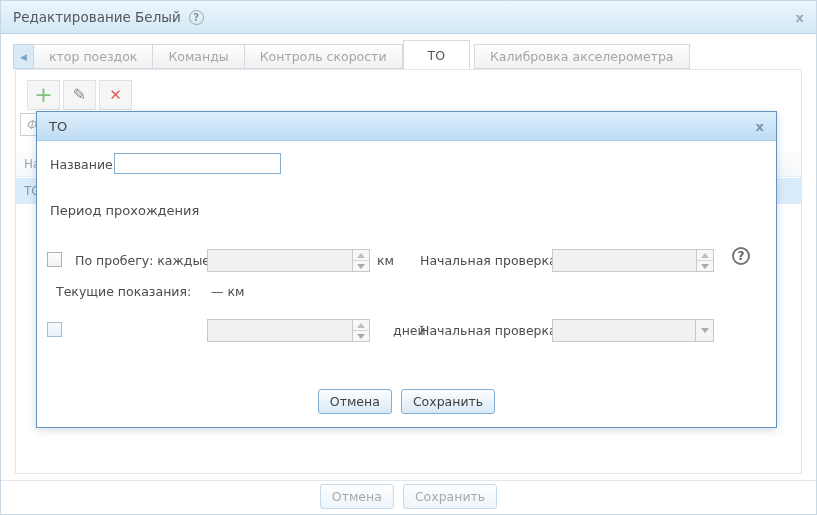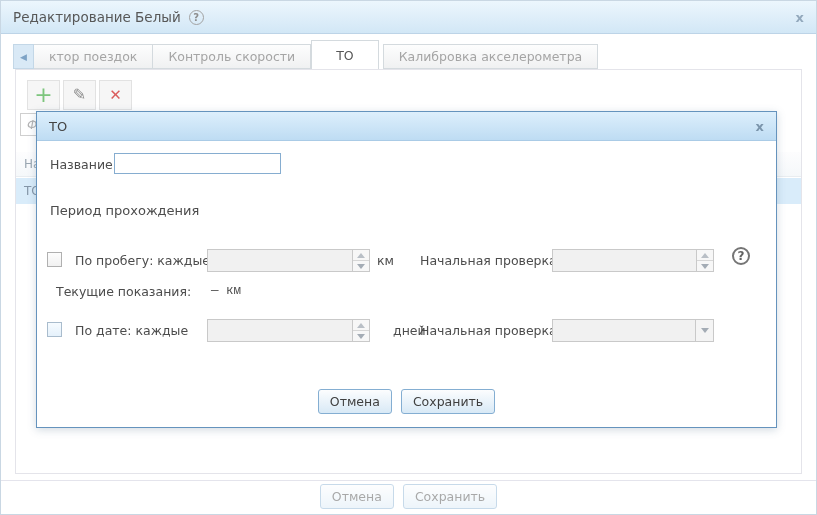--- a/index.html
+++ b/index.html
@@ -165,20 +165,21 @@
 
   <div class="titlebar">
     <span>Редактирование Белый</span>
     <span class="help-circ">?</span>
     <span class="close-x">x</span>
   </div>
 
   <div class="tabstrip">
     <div class="tab-scroll">◀</div>
     <div class="tab">ктор поездок</div>
+    <div class="tab">Команды</div>
     <div class="tab">Контроль скорости</div>
     <div class="tab active">ТО</div>
     <div class="tab after-active">Калибровка акселерометра</div>
     <div class="spacer"></div>
 
   </div>
 
   <div class="panel">
     <div class="toolbar">
       <div class="tool-btn">
@@ -234,24 +235,23 @@
               <span class="tri-up"></span>
             </div>
           <div class="spin-btn">
               <span class="tri-down"></span>
             </div>
         </div>
       </div>
       <div class="help-circ2" style="left:695px; top:106px;">?</div>
 
       <span class="lbl" style="left:19px; top:143px;">Текущие показания:</span>
-      <span class="lbl" style="left:174px; top:143px;font-family:Liberation Mono, monospace;">— км</span>
+      <span class="lbl" style="left:174px; top:143px;">— км</span>
 
       <div class="cbx blue" style="left:10px; top:181px;"></div>
-      <span class="lbl" style="left:38px; top:182px;">По дате: каждые</span>
       <div class="spinfield" style="left:170px; top:178px; width:163px;">
         <div class="field"></div>
         <div class="spinner">
           <div class="spin-btn up">
               <span class="tri-up"></span>
             </div>
           <div class="spin-btn">
               <span class="tri-down"></span>
             </div>
         </div>

